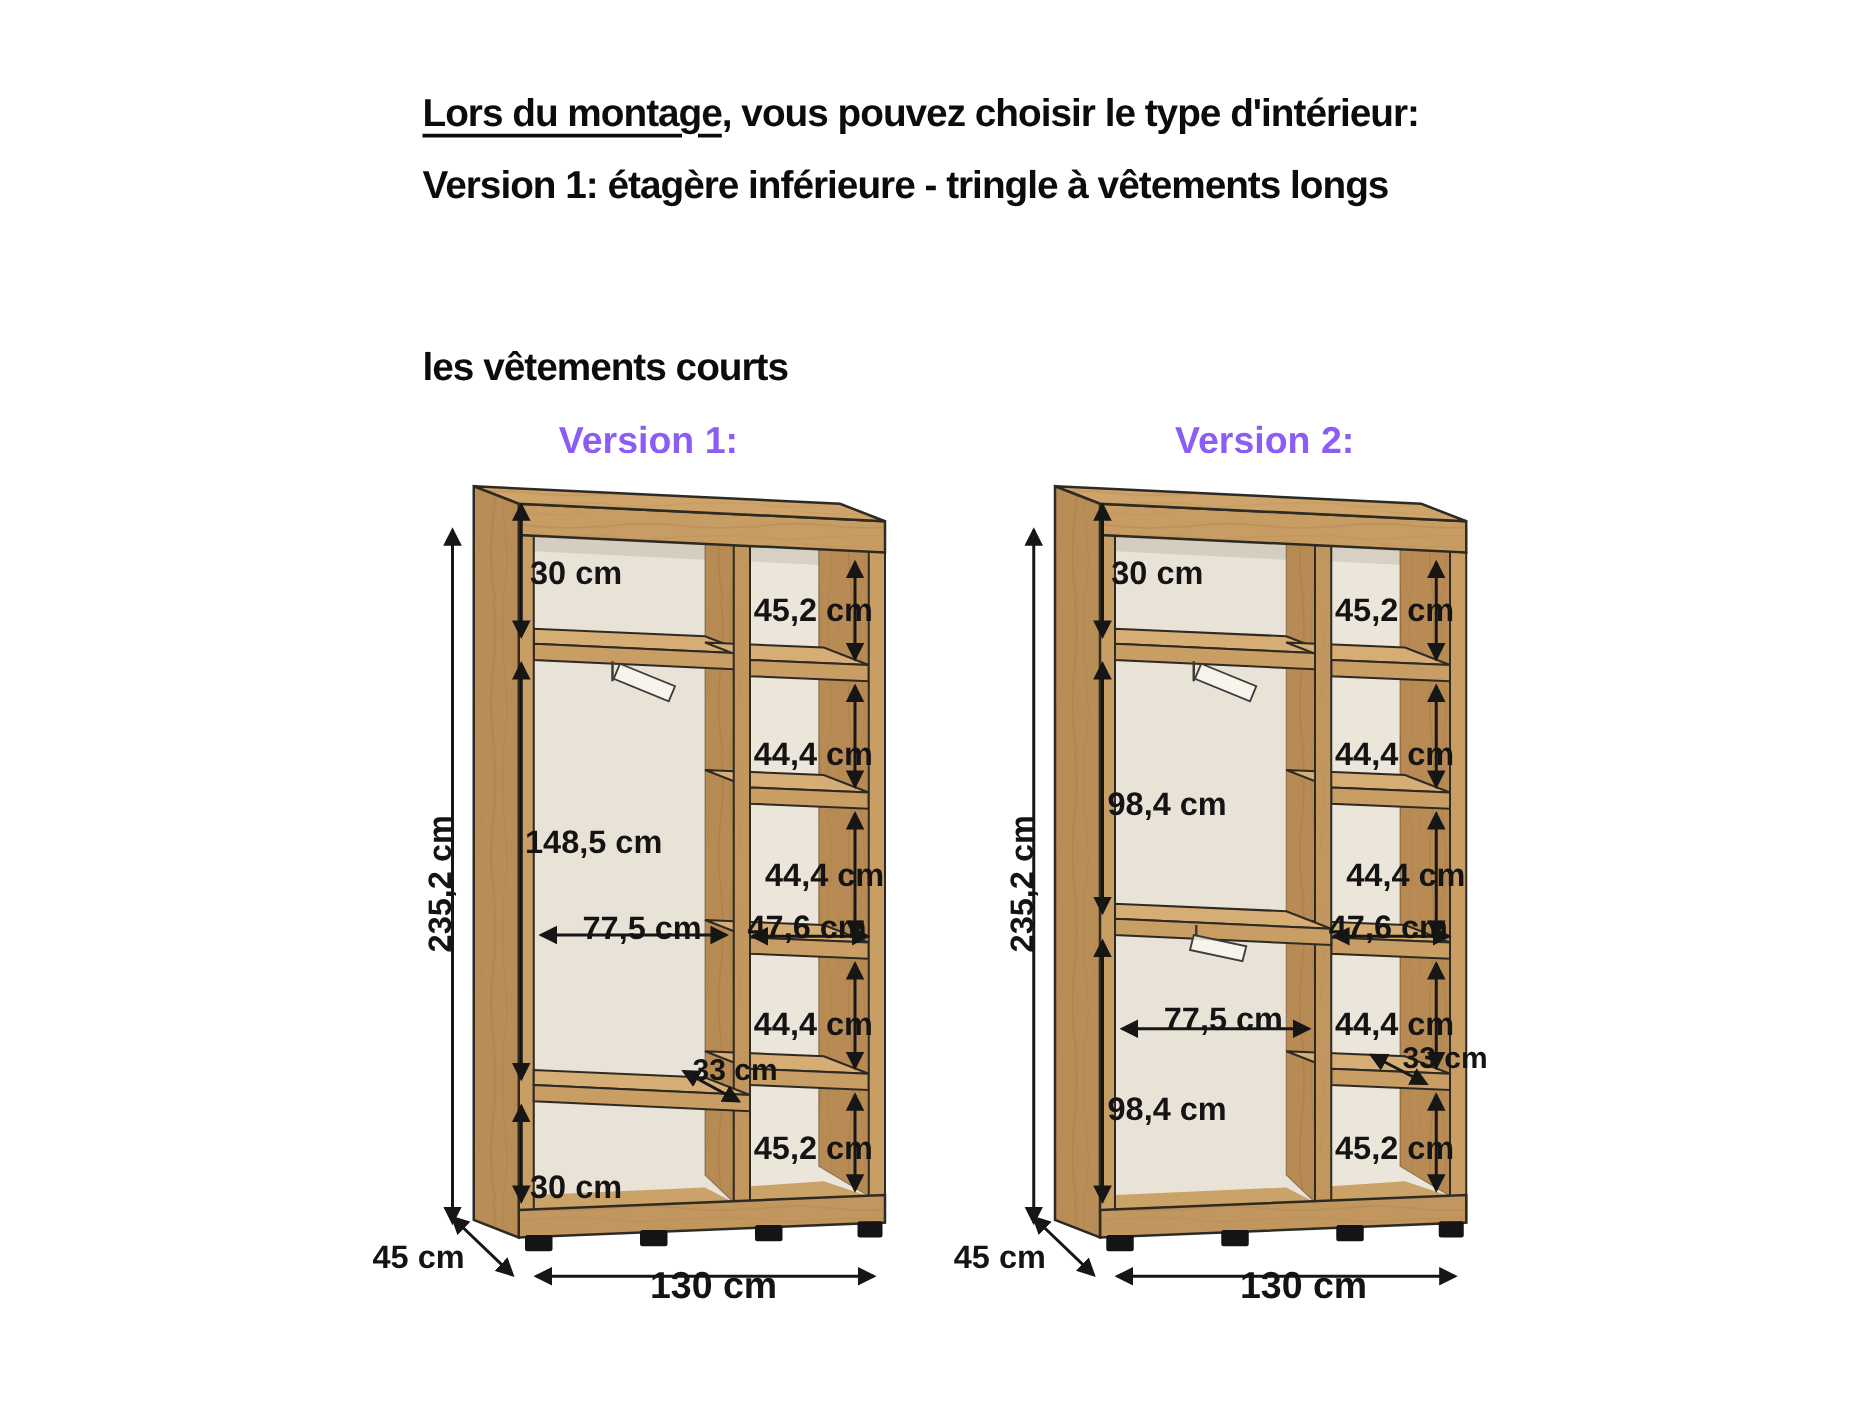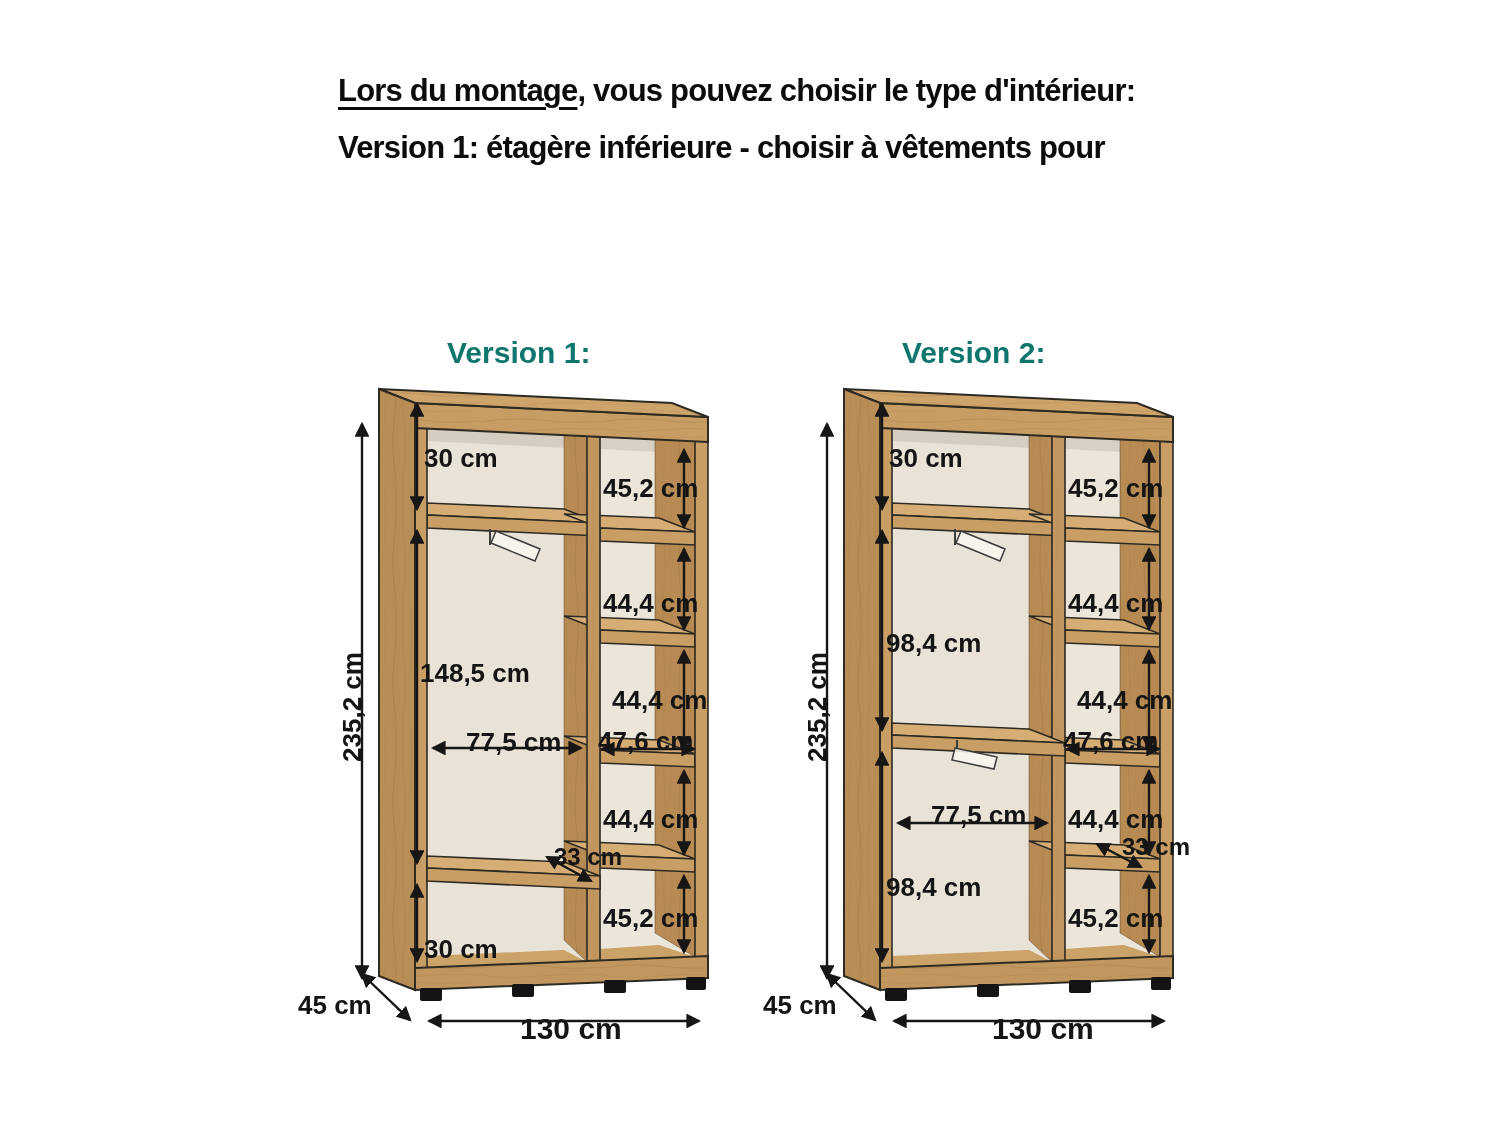--- a/index.html
+++ b/index.html
@@ -1,45 +1,46 @@
 <!DOCTYPE html>
 <html><head>
 <meta charset="utf-8">
 <style>
   html,body{margin:0;padding:0;background:#ffffff;}
   .stage{position:relative;width:1350px;height:1125px;background:#ffffff;overflow:hidden;
          font-family:"Liberation Sans", sans-serif;}
   .hline{position:absolute;left:338px;font-weight:bold;font-size:31px;letter-spacing:-0.8px;
          color:#0c0c0c;white-space:nowrap;}
   .hline .u{text-decoration:underline;text-decoration-thickness:3px;text-underline-offset:6px;}
-  .vtitle{position:absolute;font-weight:bold;font-size:30px;color:#0f766e;white-space:nowrap;}
+  .vtitle{position:absolute;font-weight:bold;font-size:30px;color:#8b5cf6;white-space:nowrap;}
   .dim{position:absolute;font-weight:bold;font-size:26px;color:#141414;white-space:nowrap;}
   .dim.sm{font-size:24px;}
   .dim.lg{font-size:30px;}
   .dim.rot{width:130px;height:28px;text-align:center;transform:rotate(-90deg);transform-origin:center;}
   svg.scene{position:absolute;left:0;top:0;}
   .wood{stroke:#2d2a23;stroke-width:1.6;}
   .edge2{stroke:#2d2a23;stroke-width:2;}
   .innerface{stroke:rgba(60,45,25,.4);stroke-width:1;}
   .grain{opacity:.55;pointer-events:none;}
   .arr{stroke:#161616;stroke-width:2.4;fill:none;
        marker-start:url(#ah);marker-end:url(#ah);}
   .pin{stroke:#3c3c3c;stroke-width:2;}
   .brk{stroke:#3c3c3c;stroke-width:1.5;fill:rgba(250,247,240,.85);}
 </style>
 </head>
 <body>
 
 <div class="stage">
 
   <div class="hline" style="top:73px;"><span class="u">Lors du montage</span><span>, vous pouvez choisir le type d'intérieur:</span></div>
-  <div class="hline" style="top:130px;">Version 1: étagère inférieure - choisir à vêtements pour</div>
+  <div class="hline" style="top:130px;">Version 1: étagère inférieure - tringle à vêtements longs</div>
+  <div class="hline" style="top:276px;">les vêtements courts</div>
 
   <div class="vtitle" style="left:447px;top:336px;">Version 1:</div>
-  <div class="vtitle" style="left:902px;top:336px;">Version 2:</div>
+  <div class="vtitle" style="left:940px;top:336px;">Version 2:</div>
 
   <svg class="scene" width="1500" height="1125" viewBox="0 0 1500 1125">
     <defs>
       <marker id="ah" viewBox="0 0 10 10" refX="8.5" refY="5" markerWidth="6.2" markerHeight="6.2" orient="auto-start-reverse" markerUnits="strokeWidth">
         <path d="M0,0 L10,5 L0,10 Z" fill="#161616"></path>
       </marker>
 
       <pattern id="gv" width="26" height="120" patternUnits="userSpaceOnUse">
         <path d="M5,0 Q8,30 4,60 Q1,90 6,120" stroke="rgba(118,80,38,.30)" stroke-width="1.2" fill="none"></path>
         <path d="M13,0 Q11,38 15,75 Q17,98 12,120" stroke="rgba(118,80,38,.18)" stroke-width="1" fill="none"></path>

